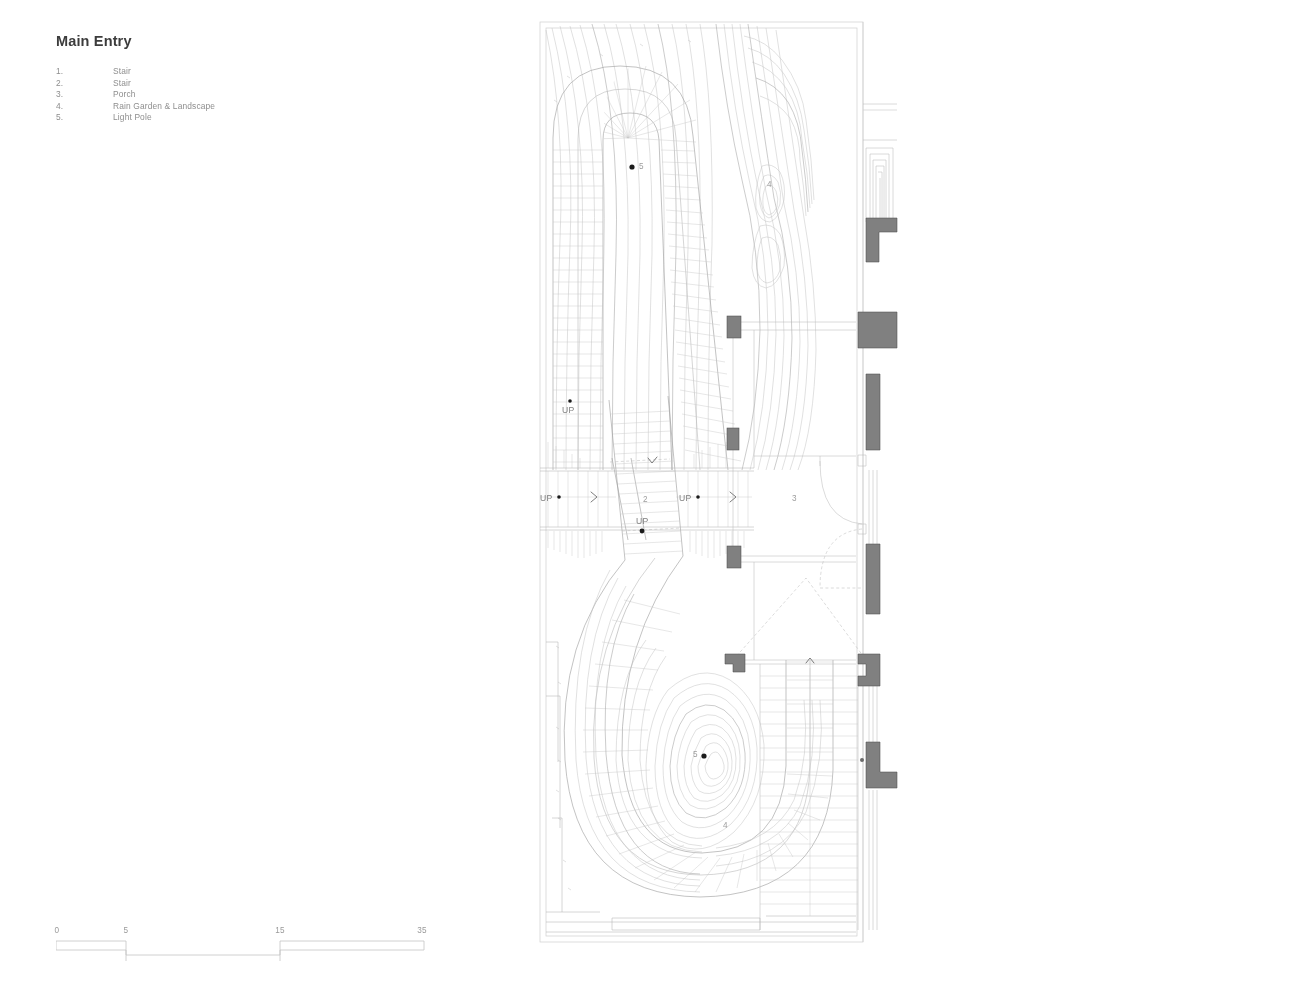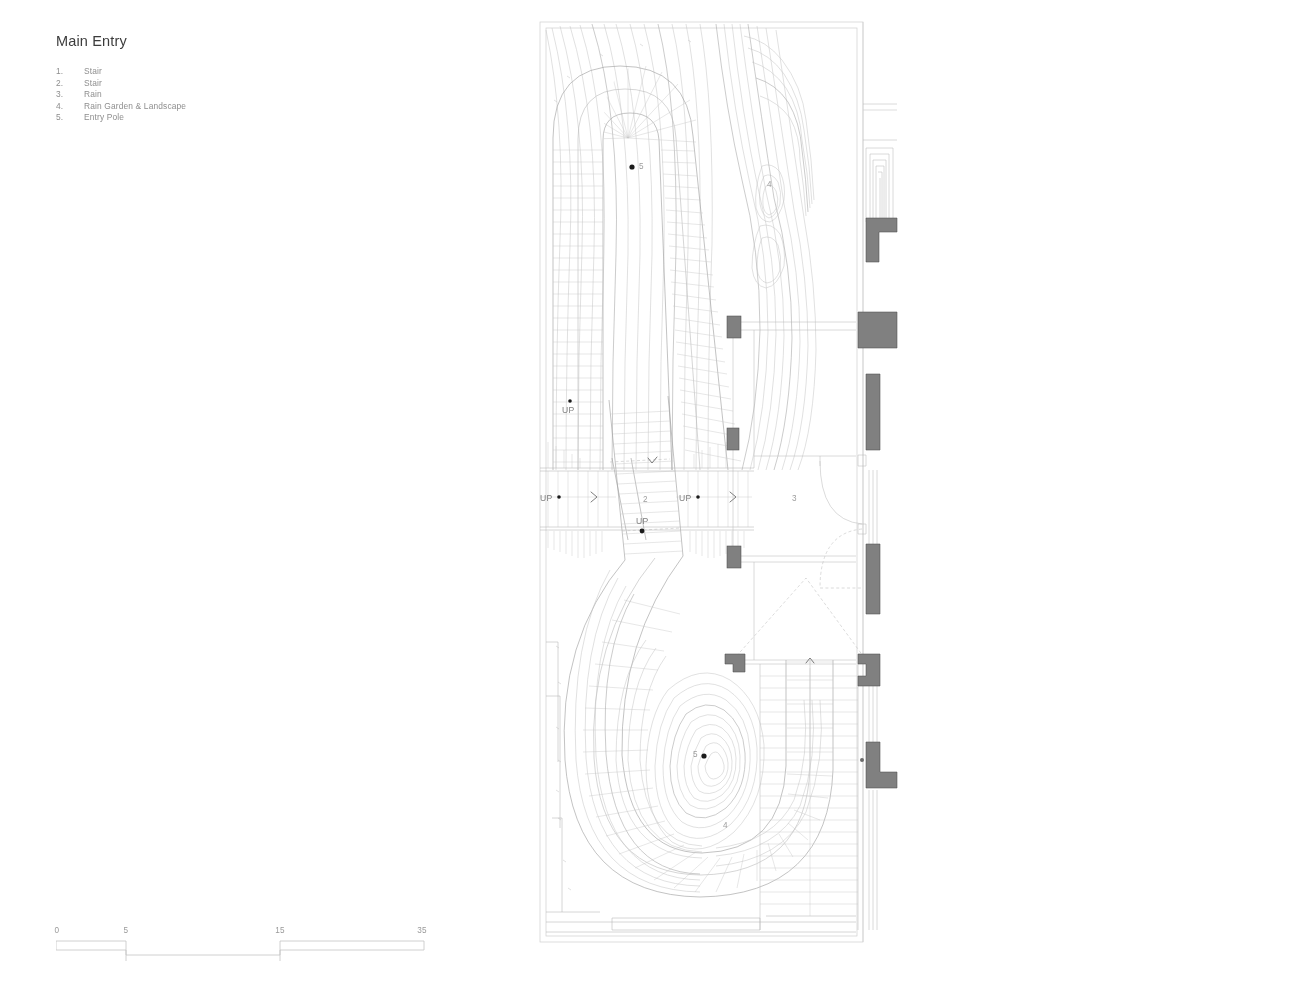--- a/index.html
+++ b/index.html
@@ -21,36 +21,37 @@
     position: absolute;
     left: 56px;
     top: 34px;
     width: 320px;
   }
   #page-title {
     font-size: 14.5px;
     color: #3c3c3c;
     letter-spacing: 0.15px;
     margin: 0 0 16px 0;
-    font-weight: 400;
+    font-weight: 700;
     line-height: 1.1;
   }
   .legend-row {
     display: flex;
     font-size: 8.4px;
     color: #8e8e8e;
     line-height: 11.6px;
     letter-spacing: 0.15px;
   }
   .legend-num {
     width: 28px;
     flex: 0 0 28px;
   }
   .legend-label {
     flex: 1 1 auto;
+    margin-left: 29px;
   }
 
   
   #scale-bar {
     position: absolute;
     left: 56px;
     top: 926px;
     width: 370px;
     height: 36px;
   }
@@ -110,29 +111,29 @@
     <div class="legend-row">
       <span class="legend-num">1.</span>
       <span class="legend-label">Stair</span>
     </div>
     <div class="legend-row">
       <span class="legend-num">2.</span>
       <span class="legend-label">Stair</span>
     </div>
     <div class="legend-row">
       <span class="legend-num">3.</span>
-      <span class="legend-label">Rain</span>
+      <span class="legend-label">Porch</span>
     </div>
     <div class="legend-row">
       <span class="legend-num">4.</span>
       <span class="legend-label">Rain Garden &amp; Landscape</span>
     </div>
     <div class="legend-row">
       <span class="legend-num">5.</span>
-      <span class="legend-label">Entry Pole</span>
+      <span class="legend-label">Light Pole</span>
     </div>
   </div>
 </div>
 
 <div id="scale-bar">
   <span class="tick-label" style="left:1px">0</span>
   <span class="tick-label" style="left:70px">5</span>
   <span class="tick-label" style="left:224px">15</span>
   <span class="tick-label" style="left:366px">35</span>
   <svg width="372" height="22">

